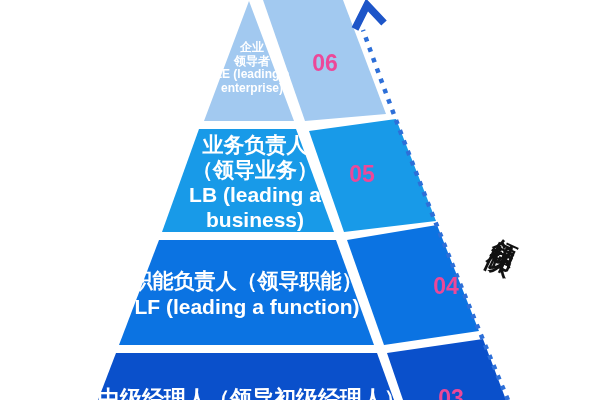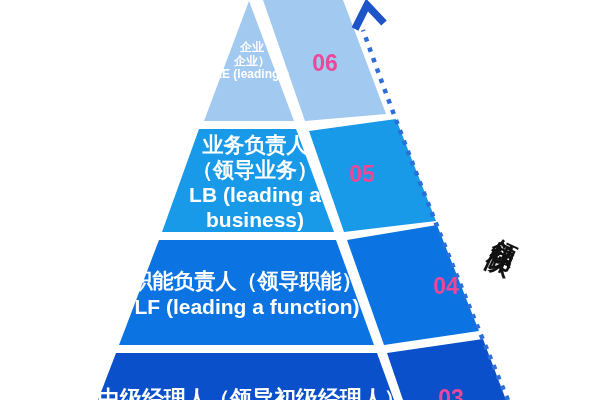--- a/index.html
+++ b/index.html
@@ -53,22 +53,23 @@
     <polygon points="347,240 437,225 479,331 384,345" fill="#0b73e2"></polygon>
     <polygon points="387,353 483,339 506,400 403,400" fill="#0a50cb"></polygon>
 
     <path d="M508,400 Q420,190 363,30" fill="none" stroke-width="4.5" stroke-dasharray="4.5 6.5" stroke="#2d6fd8"></path>
 
     <path d="M355,29 L367,5 L384,23" fill="none" stroke-width="7.5" stroke-linejoin="miter" stroke-linecap="butt" stroke="#1d55c8"></path>
   </svg>
 
   <div class="lbl lbl-6">
     <div>企业</div>
-    <div>企业）</div>
+    <div>领导者</div>
     <div>LE (leading a</div>
+    <div>enterprise)</div>
   </div>
 
   <div class="lbl lbl-5">
     <div>业务负责人</div>
     <div>（领导业务）</div>
     <div>LB (leading a</div>
     <div>business)</div>
   </div>
 
   <div class="lbl lbl-4">

